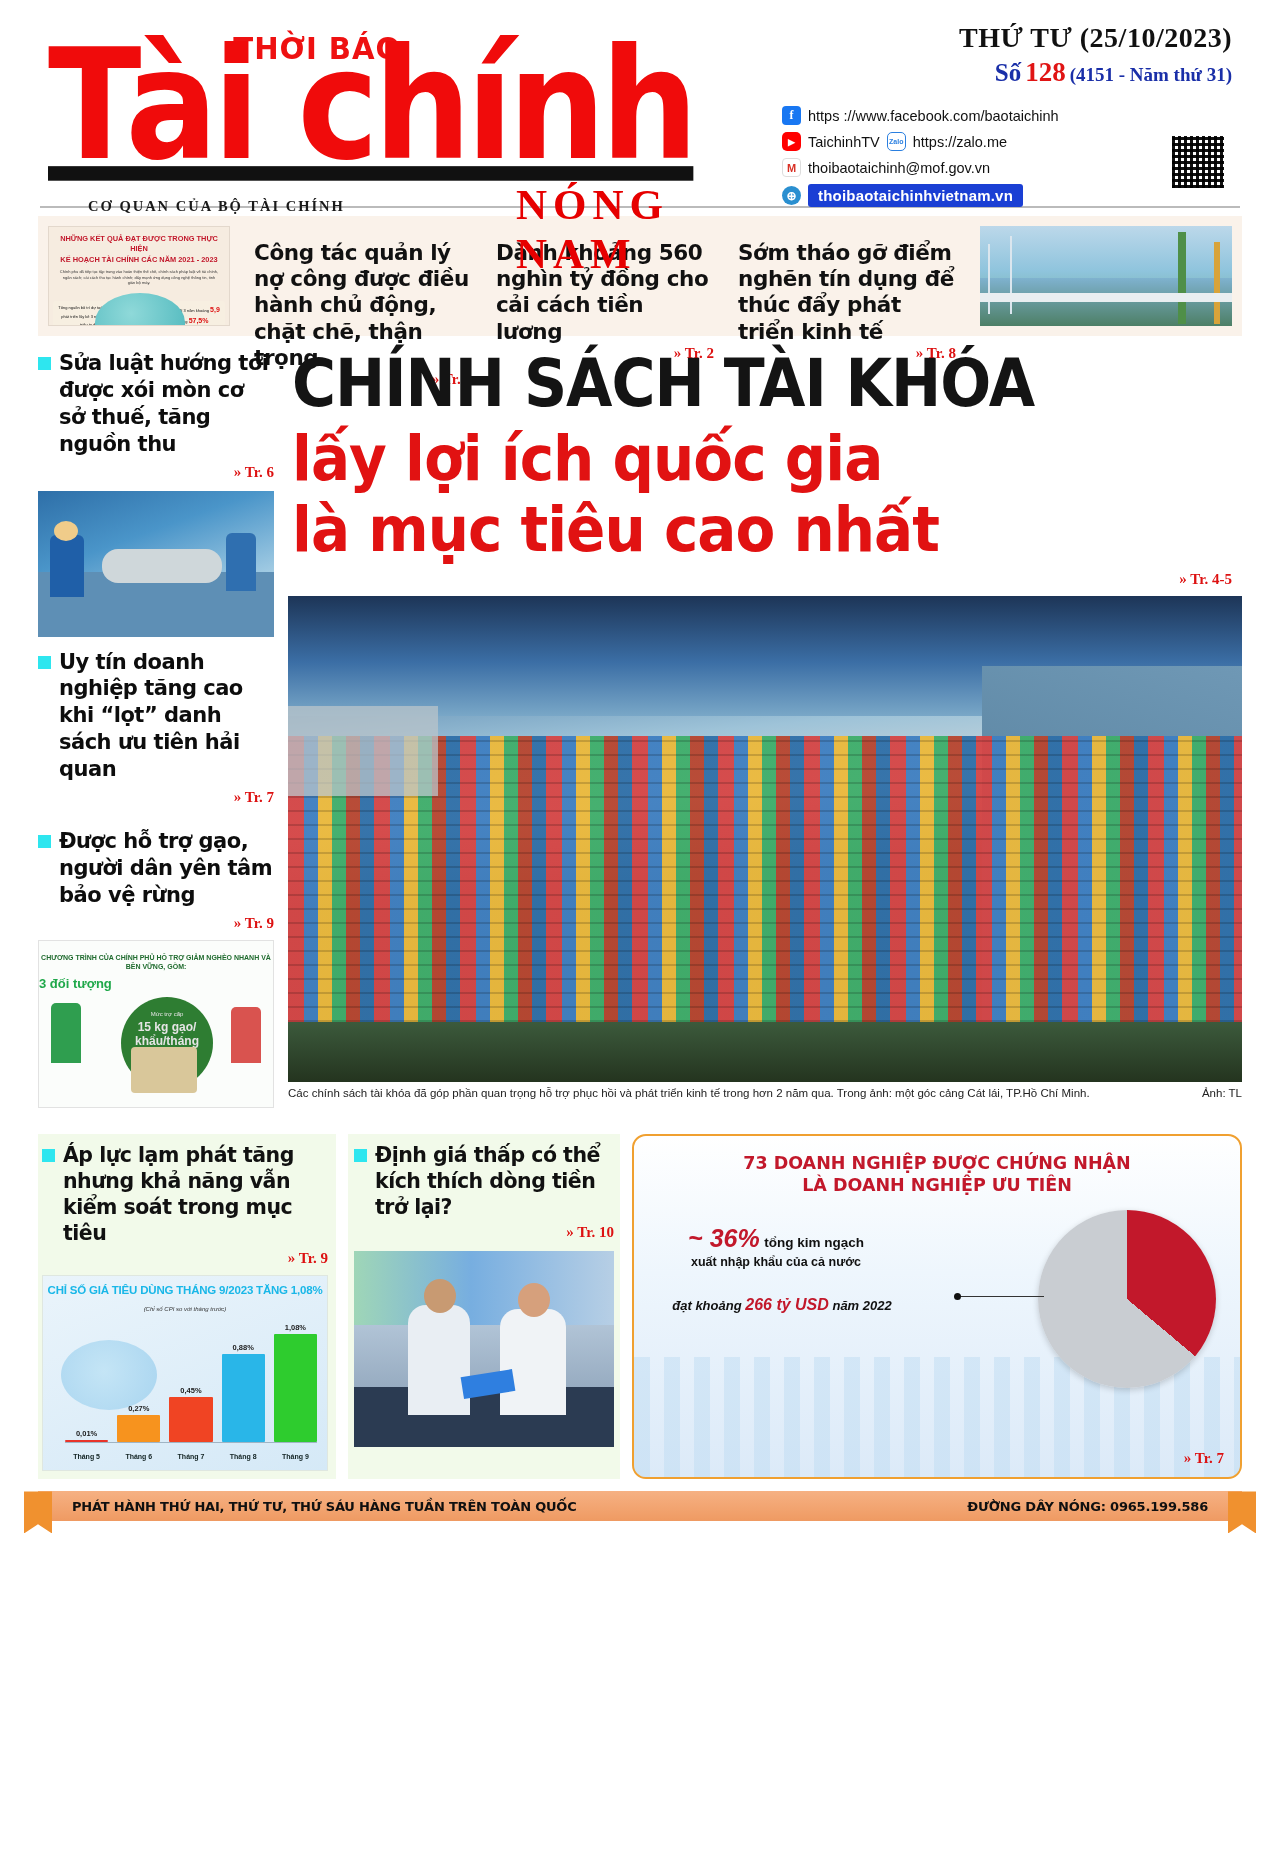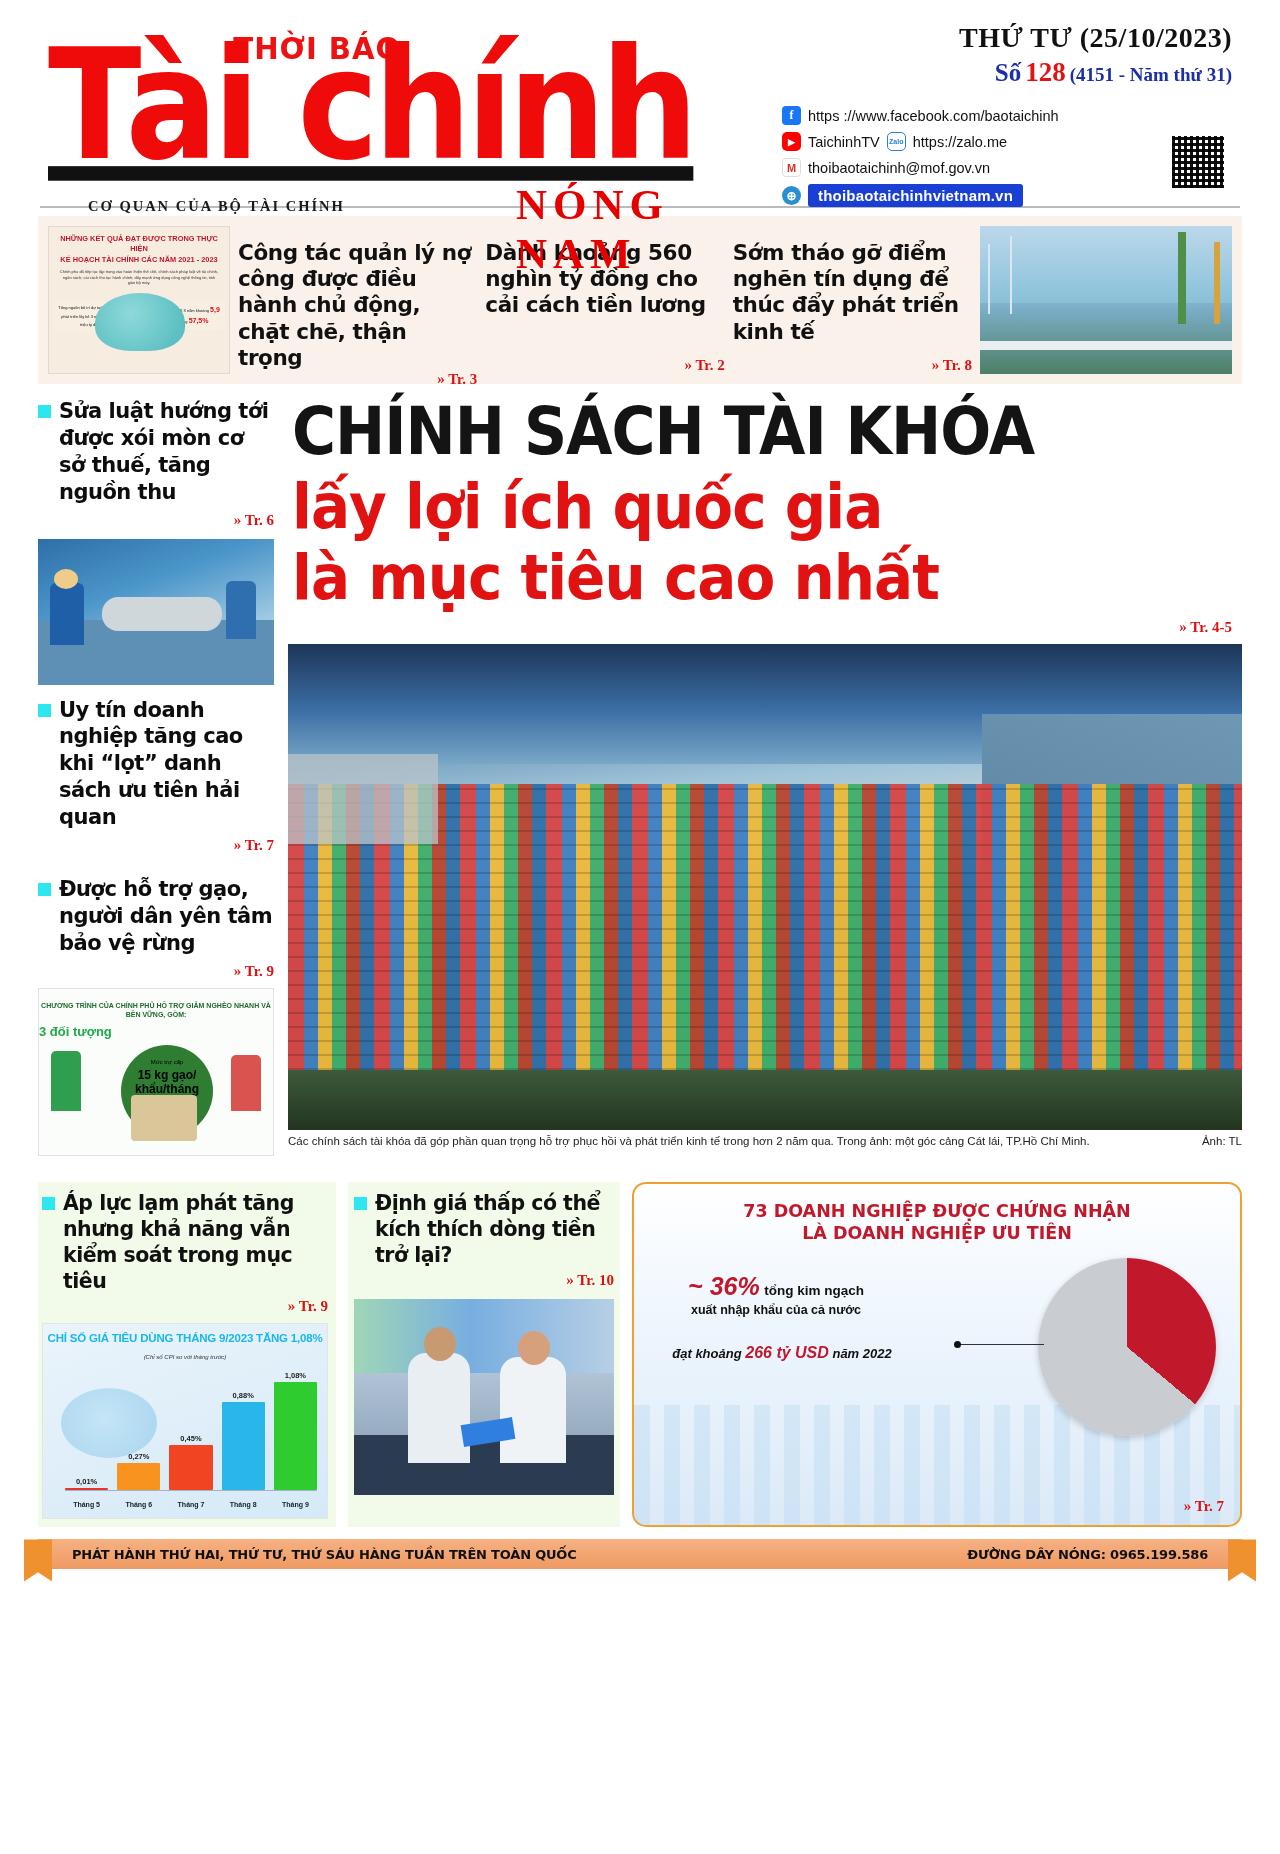--- a/index.html
+++ b/index.html
@@ -66,21 +66,21 @@
       repeating-linear-gradient(90deg,#111 0 3px,#fff 3px 6px),
       repeating-linear-gradient(0deg,#111 0 3px,#fff 3px 6px);
     background-blend-mode: multiply;
     border: 2px solid #fff;
   }
   .mast-rule { height: 2px; background: #bbb; margin: 6px 2px 0 2px; }
 
   
   .topband {
     background: #faf2ea; display: flex; align-items: stretch;
-    padding: 10px; gap: 8px; height: 168px; margin-top: 8px;
+    padding: 10px; gap: 24px; height: 120px; margin-top: 8px;
   }
   .tb-img { width: 182px; flex: none; border: 1px solid #e3d8cc; background:#f6ece0; position:relative; overflow:hidden;}
   .tb-col { flex: 1; display: flex; flex-direction: column; justify-content: flex-start; padding-top: 14px; }
   .tb-head {
     font-size: 21.5px; font-weight: 700; line-height: 1.22; color:#111;
     font-family: "DejaVu Sans", sans-serif; letter-spacing: -0.4px;
   }
   .tb-page { text-align: right; margin-top: auto; color: #d11; font-weight: 700; font-size: 15px; font-family:"Liberation Serif",serif;}
   .tb-photo { width: 252px; flex: none; background: linear-gradient(180deg,#bcd8ea 0%,#8fc4dd 45%,#6aa98b 100%); position: relative; overflow:hidden;}
 
@@ -171,21 +171,21 @@
   .ribbon-l { left:-14px; clip-path: polygon(0 0,100% 0,100% 100%,50% 78%,0 100%); }
   .ribbon-r { right:-14px; clip-path: polygon(0 0,100% 0,100% 100%,50% 78%,0 100%); }
 
   
   .ig-title { font-size: 7.4px; font-weight: 800; color:#c2182b; text-align:center; line-height:1.35; padding: 7px 5px 0 5px;}
   .ig-body { font-size:4px; color:#333; text-align:center; padding:4px 10px; line-height:1.4;}
   .ig-card { position:absolute; width:76px; padding:4px; background:#f7efe1; border-radius:3px; font-size:4px; text-align:center; line-height:1.5;}
   .ig-red { color:#d11; font-weight:800; font-size:7px;}
   .rice-t { font-size:7px; font-weight:800; color:#1f6b2e; text-align:center; line-height:1.4; padding-top:12px;}
   .rice-3 { font-size:13px; font-weight:800; color:#1fa84a; margin-top:4px;}
-  .rice-circle { position:absolute; left:82px; top:56px; width:92px; height:92px; border-radius:50%; background:#2e7d32; color:#000000; text-align:center; padding-top:14px;}
+  .rice-circle { position:absolute; left:82px; top:56px; width:92px; height:92px; border-radius:50%; background:#2e7d32; color:#e5e5e5; text-align:center; padding-top:14px;}
   .rice-circle .s1 { font-size:6px; }
   .rice-circle .s2 { font-size:12px; font-weight:800; line-height:1.2; margin-top:3px;}
 </style>
 </head>
 <body>
 
 <div class="page">
 
   <div class="masthead">
     <div class="mast-left">

